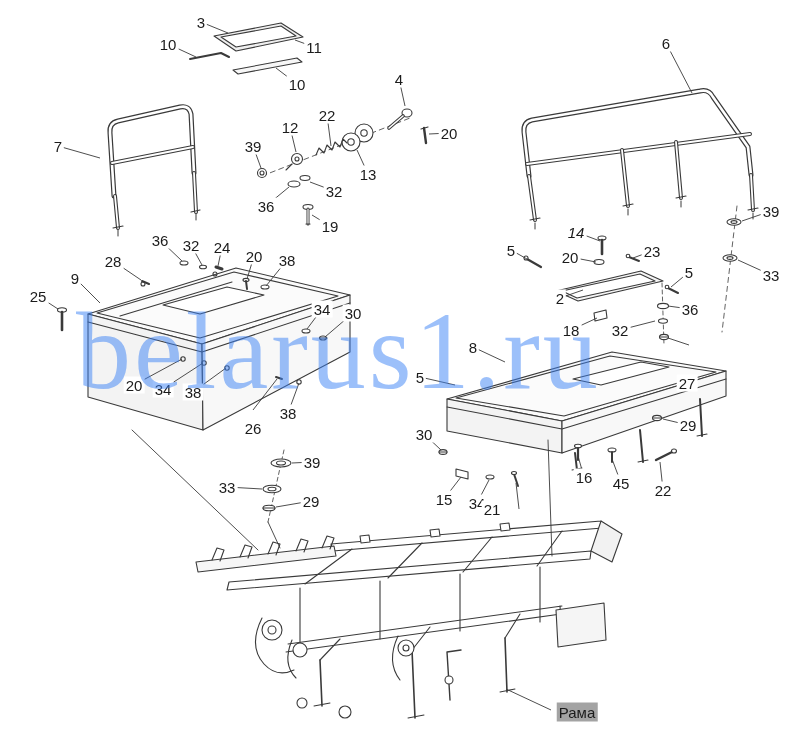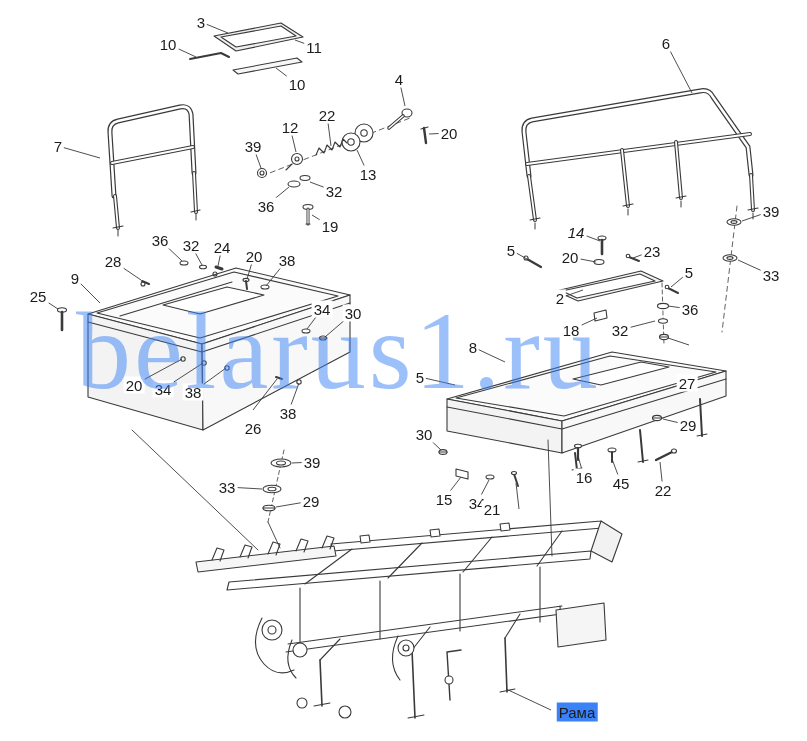--- a/index.html
+++ b/index.html
@@ -7,21 +7,21 @@
   .stage { position:relative; width:807px; height:741px; background:#fff; overflow:hidden; }
   #art { position:absolute; left:0; top:0; z-index:1; }
   #callout-layer { position:absolute; inset:0; z-index:3; pointer-events:none; }
   .callout {
     position:absolute; transform:translate(-50%,-50%);
     font-size:15px; line-height:1; color:#1b1b1b;
     background:#ffffff; padding:1px 2px; white-space:nowrap;
   }
   .frame-label {
     position:absolute; transform:translate(-50%,-50%);
-    font-size:15px; color:#1b1b1b; background:#3b82f6; padding:1px 2px;
+    font-size:15px; color:#1b1b1b; background:#a3a3a3; padding:1px 2px;
     z-index:3; white-space:nowrap;
   }
   .watermark {
     position:absolute; left:76px; top:296px; z-index:4;
     font-family:"Liberation Serif", serif;
     font-size:110px; letter-spacing:3px; line-height:1;
     color:#3b82f6; opacity:0.5; pointer-events:none; white-space:nowrap;
   }
 </style>
 </head>

